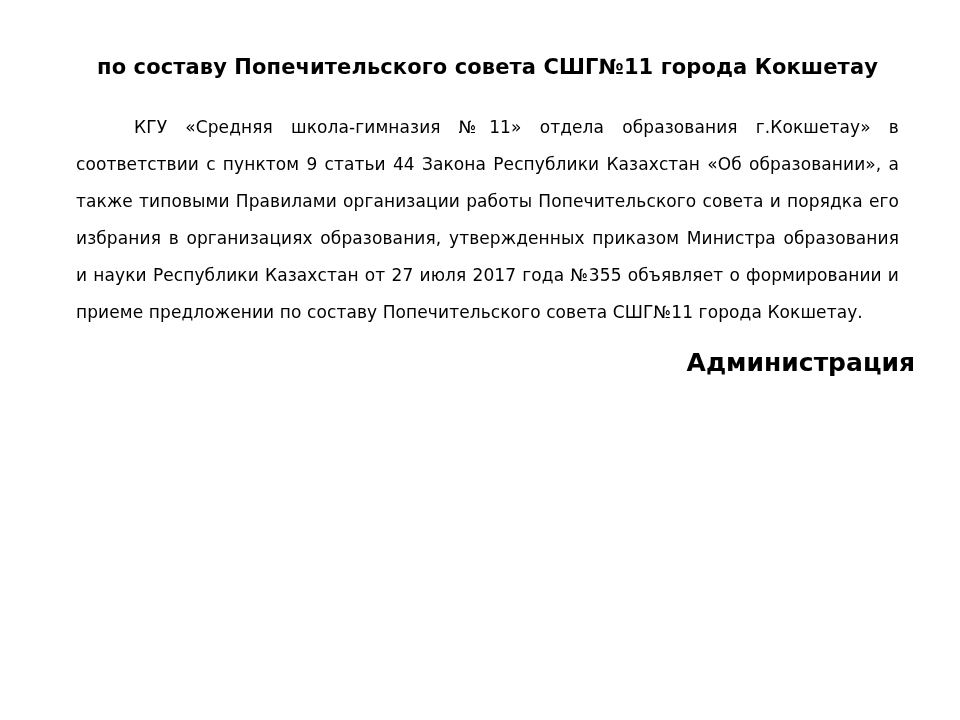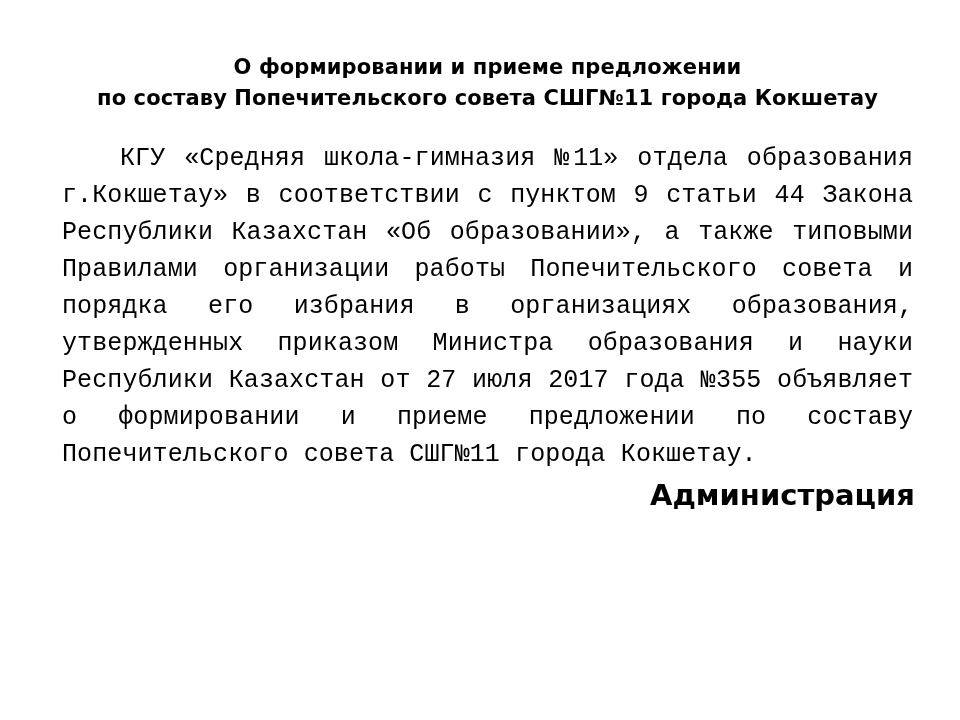--- a/index.html
+++ b/index.html
@@ -36,48 +36,46 @@
   .title-line-1 {
     display: block;
   }
   .title-line-2 {
     display: block;
   }
   .body-block {
     margin-top: 26px;
   }
   p.para {
-    margin: 2px;
-    font-size: 25px;
+    margin: 16px;
+    font-size: 17px;
     line-height: 37px;
     text-align: justify;
     text-justify: inter-word;
     text-indent: 58px;
     letter-spacing: 0.1px;
-    font-family: Liberation Mono, monospace;
   }
   p.para + p.para {
     margin-top: 0;
   }
   .signature {
     margin-top: 6px;
     text-align: right;
     font-weight: bold;
-    font-size: 29px;
+    font-size: 25px;
     line-height: 32px;
   }
 </style>
 </head>
 <body>
 
 <div class="page">
   <div class="doc">
 
     <div class="title">
-      <span class="title-line-1">О формировании и приеме предложении</span>
       <span class="title-line-2">по составу Попечительского  совета СШГ№11 города Кокшетау</span>
     </div>
 
     <div class="body-block">
       <p class="para">КГУ «Средняя школа-гимназия №11» отдела образования г.Кокшетау» в соответствии с пунктом 9 статьи 44 Закона Республики Казахстан «Об образовании», а также типовыми Правилами организации работы Попечительского совета и порядка его избрания в организациях образования, утвержденных приказом Министра образования и науки Республики Казахстан от 27 июля 2017 года №355 объявляет о формировании и приеме предложении по составу Попечительского совета СШГ№11 города Кокшетау.</p>
       <div class="signature">Администрация</div>
     </div>
 
   </div>
 </div>

